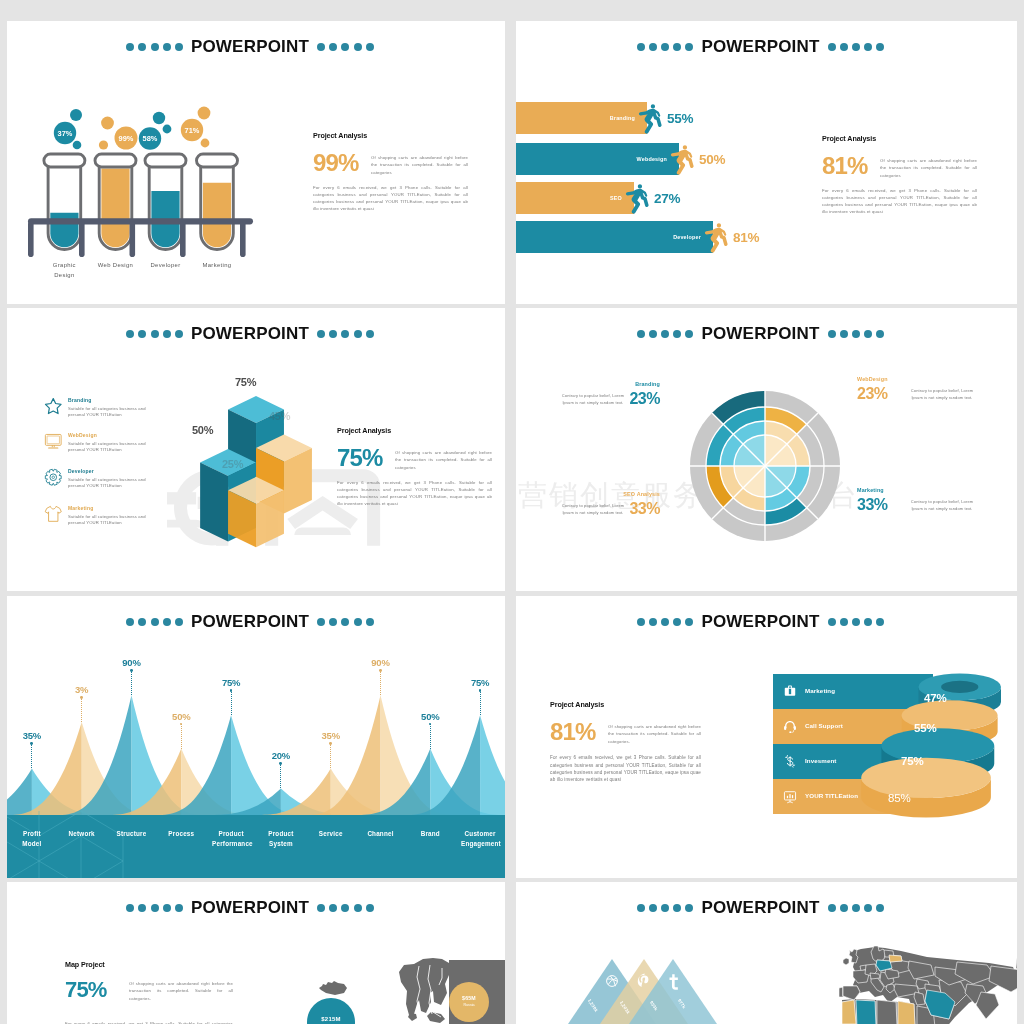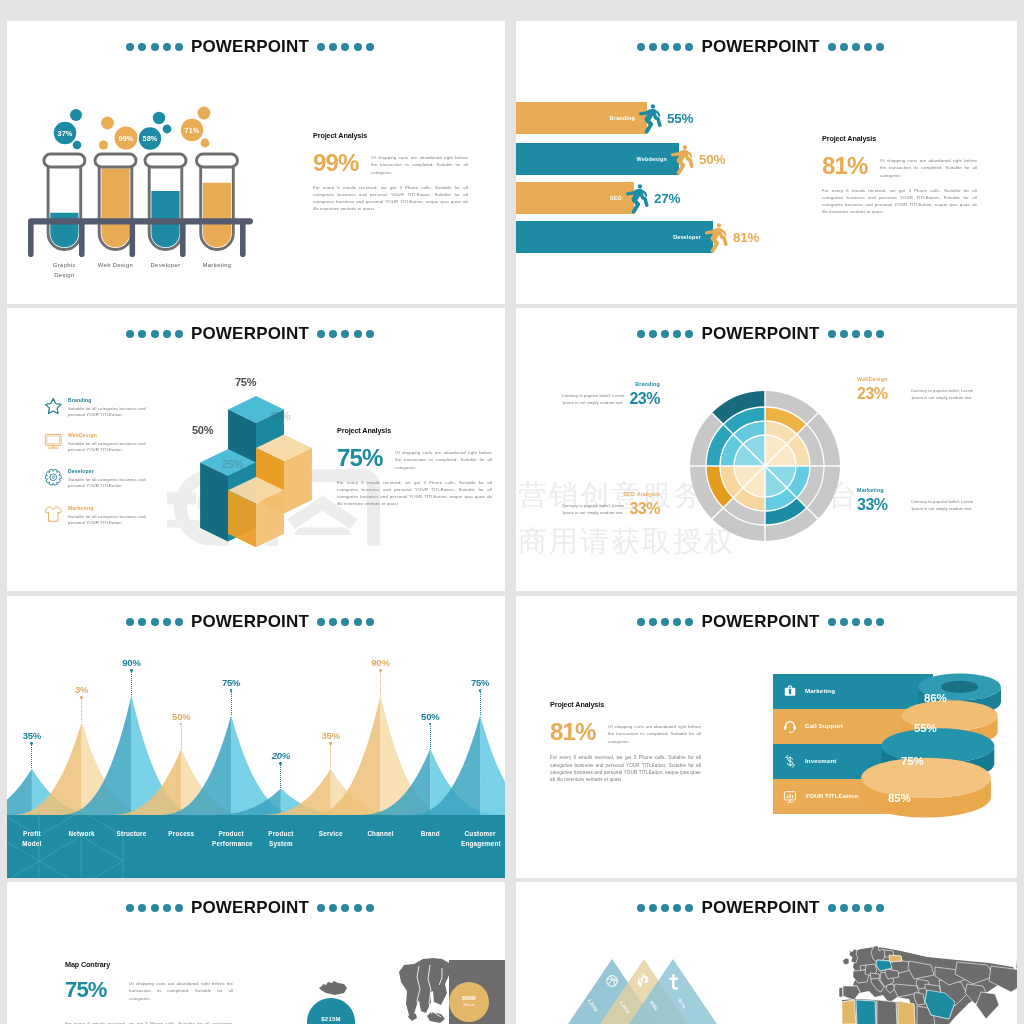--- a/index.html
+++ b/index.html
@@ -240,21 +240,20 @@
     <span class="ttl">POWERPOINT</span>
     <span class="dots">
           <i></i>
           <i></i>
           <i></i>
           <i></i>
           <i></i>
         </span>
   </div>
 <div class="wmcn" style="left:2px;top:168px;font-size:29px;letter-spacing:2px;">营销创意服务与协作平台</div>
-      <div class="wmcn" style="left:2px;top:214px;font-size:29px;letter-spacing:2px;">商用请获取授权</div>
       <svg style="position:absolute;left:0;top:0;" width="501" height="283" viewBox="0 0 501 283">
         <circle cx="249.0" cy="158.0" r="75.0" fill="#c8c8c8"></circle>
         <path d="M 195.97 104.97 A 75.00 75.00 0 0 1 249.00 83.00 L 249.00 99.00 A 59.00 59.00 0 0 0 207.28 116.28 Z" fill="#186a7d"></path>
         <path d="M 190.00 158.00 A 59.00 59.00 0 0 1 249.00 99.00 L 249.00 113.00 A 45.00 45.00 0 0 0 204.00 158.00 Z" fill="#2ba3bb"></path>
         <path d="M 249.00 99.00 A 59.00 59.00 0 0 1 290.72 116.28 L 280.82 126.18 A 45.00 45.00 0 0 0 249.00 113.00 Z" fill="#eeb244"></path>
         <path d="M 207.28 199.72 A 59.00 59.00 0 0 1 190.00 158.00 L 204.00 158.00 A 45.00 45.00 0 0 0 217.18 189.82 Z" fill="#e39c1d"></path>
         <path d="M 290.72 199.72 A 59.00 59.00 0 0 1 249.00 217.00 L 249.00 203.00 A 45.00 45.00 0 0 0 280.82 189.82 Z" fill="#1b8ca4"></path>
         <path d="M 204.00 158.00 A 45.00 45.00 0 0 1 249.00 113.00 L 249.00 127.00 A 31.00 31.00 0 0 0 218.00 158.00 Z" fill="#62c9e0"></path>
         <path d="M 249.00 113.00 A 45.00 45.00 0 0 1 294.00 158.00 L 280.00 158.00 A 31.00 31.00 0 0 0 249.00 127.00 Z" fill="#f8ddae"></path>
         <path d="M 249.00 203.00 A 45.00 45.00 0 0 1 204.00 158.00 L 218.00 158.00 A 31.00 31.00 0 0 0 249.00 189.00 Z" fill="#f7d69e"></path>
@@ -354,21 +353,21 @@
 <div style="position:absolute;left:173.8px;top:127.5px;width:1px;height:25px;border-left:1px dotted #ddae66;"></div>
 <div style="position:absolute;left:172.7px;top:126.5px;width:2.8px;height:2.8px;border-radius:50%;background:#ddae66;"></div>
 <div style="position:absolute;left:149.3px;top:114.5px;width:50px;text-align:center;font-size:9.5px;font-weight:bold;color:#ddae66;letter-spacing:-0.2px;">50%</div>
 <div style="position:absolute;left:155.3px;top:233.0px;width:38px;text-align:center;font-size:6.3px;font-weight:bold;color:#fff;line-height:1.55;letter-spacing:0.2px;">Process</div>
 <div style="position:absolute;left:223.6px;top:94.2px;width:1px;height:25px;border-left:1px dotted #1c7f99;"></div>
 <div style="position:absolute;left:222.5px;top:93.2px;width:2.8px;height:2.8px;border-radius:50%;background:#1c7f99;"></div>
 <div style="position:absolute;left:199.1px;top:81.2px;width:50px;text-align:center;font-size:9.5px;font-weight:bold;color:#1c7f99;letter-spacing:-0.2px;">75%</div>
 <div style="position:absolute;left:205.1px;top:233.0px;width:38px;text-align:center;font-size:6.3px;font-weight:bold;color:#fff;line-height:1.55;letter-spacing:0.2px;">Product Performance</div>
 <div style="position:absolute;left:273.4px;top:167.4px;width:1px;height:25px;border-left:1px dotted #1c7f99;"></div>
 <div style="position:absolute;left:272.3px;top:166.4px;width:2.8px;height:2.8px;border-radius:50%;background:#1c7f99;"></div>
-<div style="position:absolute;left:248.9px;top:154.4px;width:50px;text-align:center;font-size:9.5px;font-weight:bold;color:#1c7f99;letter-spacing:-0.2px;font-style:italic;">20%</div>
+<div style="position:absolute;left:248.9px;top:154.4px;width:50px;text-align:center;font-size:9.5px;font-weight:bold;color:#1c7f99;letter-spacing:-0.2px;">20%</div>
 <div style="position:absolute;left:254.9px;top:233.0px;width:38px;text-align:center;font-size:6.3px;font-weight:bold;color:#fff;line-height:1.55;letter-spacing:0.2px;">Product System</div>
 <div style="position:absolute;left:323.2px;top:147.4px;width:1px;height:25px;border-left:1px dotted #ddae66;"></div>
 <div style="position:absolute;left:322.1px;top:146.4px;width:2.8px;height:2.8px;border-radius:50%;background:#ddae66;"></div>
 <div style="position:absolute;left:298.7px;top:134.4px;width:50px;text-align:center;font-size:9.5px;font-weight:bold;color:#ddae66;letter-spacing:-0.2px;">35%</div>
 <div style="position:absolute;left:304.7px;top:233.0px;width:38px;text-align:center;font-size:6.3px;font-weight:bold;color:#fff;line-height:1.55;letter-spacing:0.2px;">Service</div>
 <div style="position:absolute;left:373.0px;top:74.3px;width:1px;height:25px;border-left:1px dotted #ddae66;"></div>
 <div style="position:absolute;left:371.9px;top:73.3px;width:2.8px;height:2.8px;border-radius:50%;background:#ddae66;"></div>
 <div style="position:absolute;left:348.5px;top:61.3px;width:50px;text-align:center;font-size:9.5px;font-weight:bold;color:#ddae66;letter-spacing:-0.2px;">90%</div>
 <div style="position:absolute;left:354.5px;top:233.0px;width:38px;text-align:center;font-size:6.3px;font-weight:bold;color:#fff;line-height:1.55;letter-spacing:0.2px;">Channel</div>
 <div style="position:absolute;left:422.8px;top:127.5px;width:1px;height:25px;border-left:1px dotted #1c7f99;"></div>
@@ -442,45 +441,45 @@
         <path d="M 73 14 a 49 16 0 0 0 98 0 l 0 18 a 49 16 0 0 1 -98 0 Z" fill="#1b7f96"></path>
         <ellipse cx="122" cy="14" rx="49" ry="16" fill="#2e9cb3"></ellipse>
         <ellipse cx="122" cy="14" rx="22.1" ry="7.2" fill="#1b7285"></ellipse>
         <path d="M 53 48 a 57 18 0 0 0 114 0 l 0 19 a 57 18 0 0 1 -114 0 Z" fill="#e9a84b"></path>
         <ellipse cx="110" cy="48" rx="57" ry="18" fill="#f0bd73"></ellipse>
         <path d="M 29 84 a 67 21 0 0 0 134 0 l 0 21 a 67 21 0 0 1 -134 0 Z" fill="#15798f"></path>
         <ellipse cx="96" cy="84" rx="67" ry="21" fill="#2494ac"></ellipse>
         <path d="M 5 122 a 77 24 0 0 0 154 0 l 0 23 a 77 24 0 0 1 -154 0 Z" fill="#e9a84b"></path>
         <ellipse cx="82" cy="122" rx="77" ry="24" fill="#f2c480"></ellipse>
       </svg>
-<div style="position:absolute;left:408px;top:96px;font-size:11.5px;font-weight:bold;color:#fff;letter-spacing:-0.2px;">86%</div>
+<div style="position:absolute;left:408px;top:96px;font-size:11.5px;font-weight:bold;color:#fff;letter-spacing:-0.2px;">47%</div>
 <div style="position:absolute;left:398px;top:126px;font-size:11.5px;font-weight:bold;color:#fff;letter-spacing:-0.2px;">55%</div>
 <div style="position:absolute;left:385px;top:159px;font-size:11.5px;font-weight:bold;color:#fff;letter-spacing:-0.2px;">75%</div>
-<div style="position:absolute;left:372px;top:196px;font-size:11.5px;font-weight:bold;color:#fff;letter-spacing:-0.2px;">85%</div>
+<div style="position:absolute;left:372px;top:196px;font-size:11.5px;font-weight:normal;color:#fff;letter-spacing:-0.2px;">85%</div>
 </div>
 <div class="slide" style="left:7px;top:882px;width:498px;height:142px;">
   <div class="s-hd">
     <span class="dots">
           <i></i>
           <i></i>
           <i></i>
           <i></i>
           <i></i>
         </span>
     <span class="ttl">POWERPOINT</span>
     <span class="dots">
           <i></i>
           <i></i>
           <i></i>
           <i></i>
           <i></i>
         </span>
   </div>
   <div class="pa" style="left:58px;top:78px;width:168px;">
-    <div class="pa-title">Map Contrary</div>
+    <div class="pa-title">Map Project</div>
     <div class="pa-row" style="margin-top:11px;">
       <div class="pa-pct" style="color:#1c8ba3;font-size:22px;width:54px;flex:none;">75%</div>
       <div class="pa-desc" style="margin-left:10px;">Of shopping carts are abandoned right before the transaction its completed. Suitable for all categories.</div>
     </div>
     <div class="pa-body" style="margin-top:19px;">For every 6 emails received, we get 3 Phone calls. Suitable for all categories business and personal YOUR</div>
   </div>
   <svg style="position:absolute;left:300px;top:72px;" width="205" height="70" viewBox="0 0 205 70">
     <g fill="#6c6c6c">
       <rect x="142" y="6" width="63" height="64"></rect>
       <path d="M12 34 l3 -2 l1 -2 l3 1 l2 -3 l4 1 l2 -2 l4 2 l6 1 l3 4 l-3 5 l-9 2 l-9 -2 l-5 -3 Z"></path>

